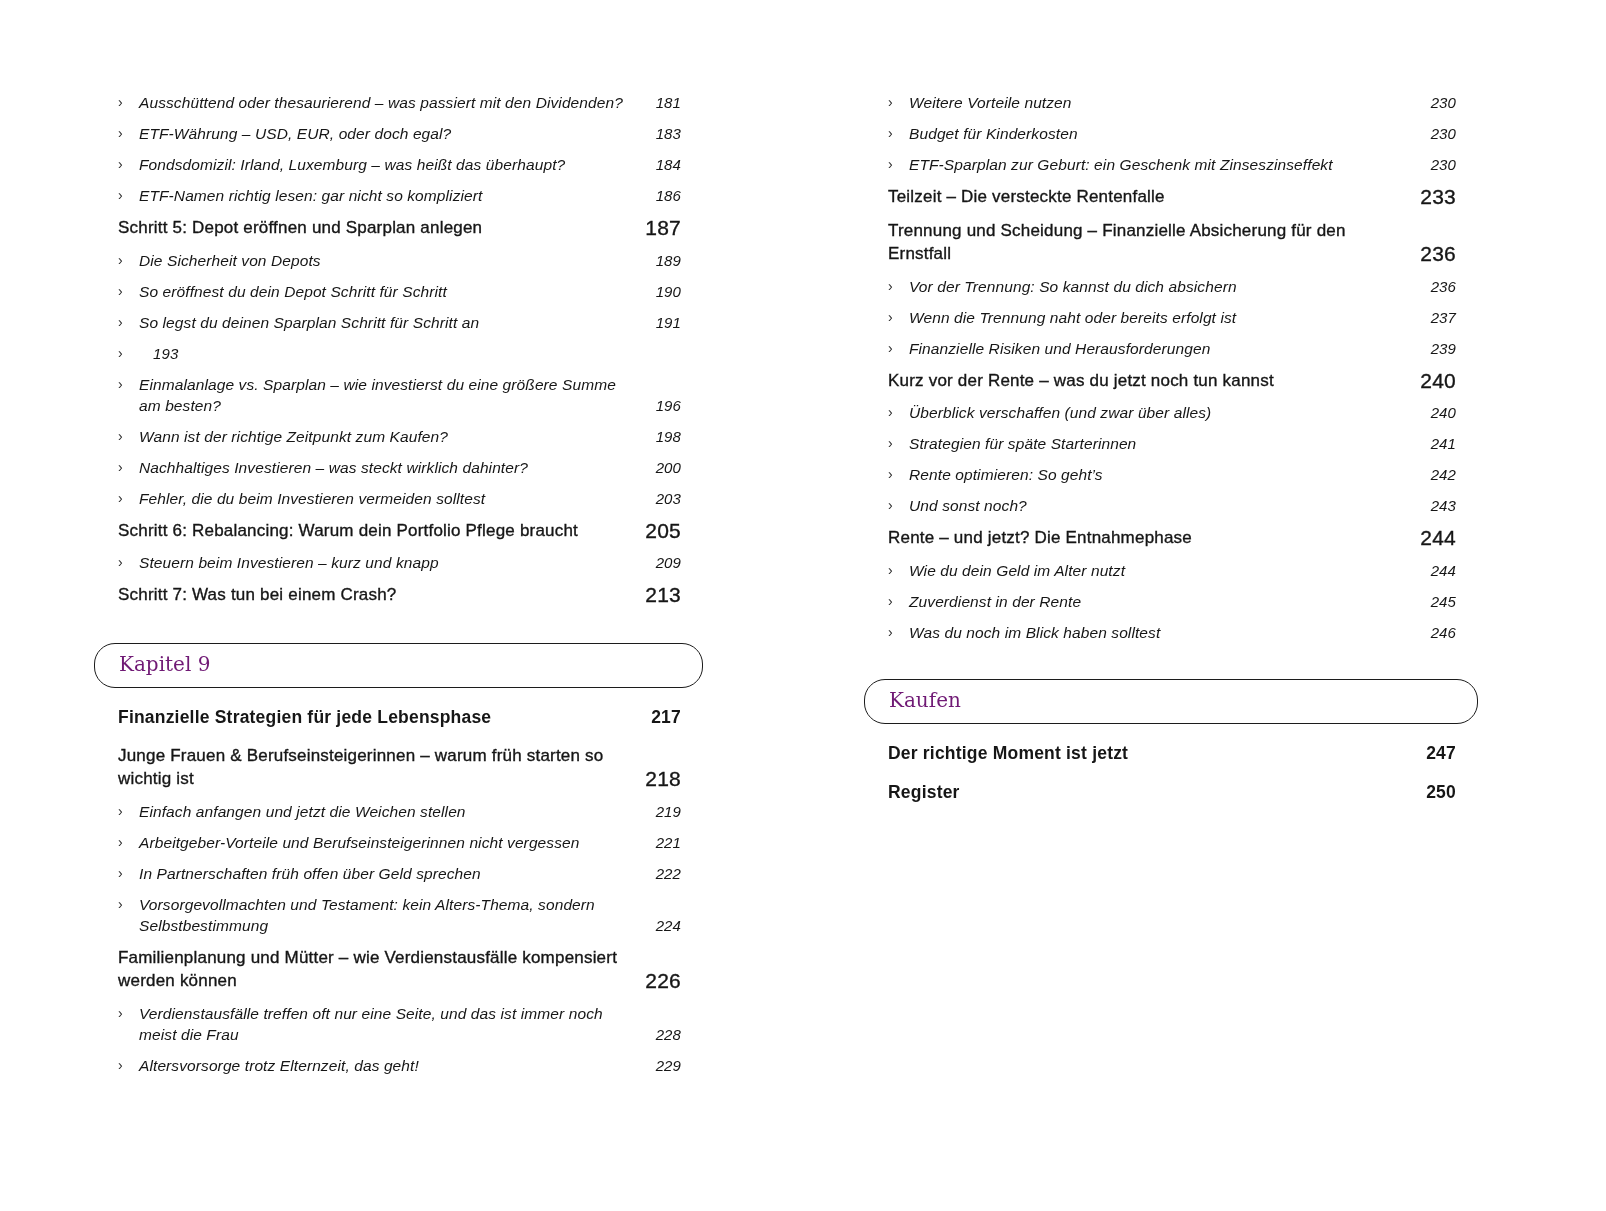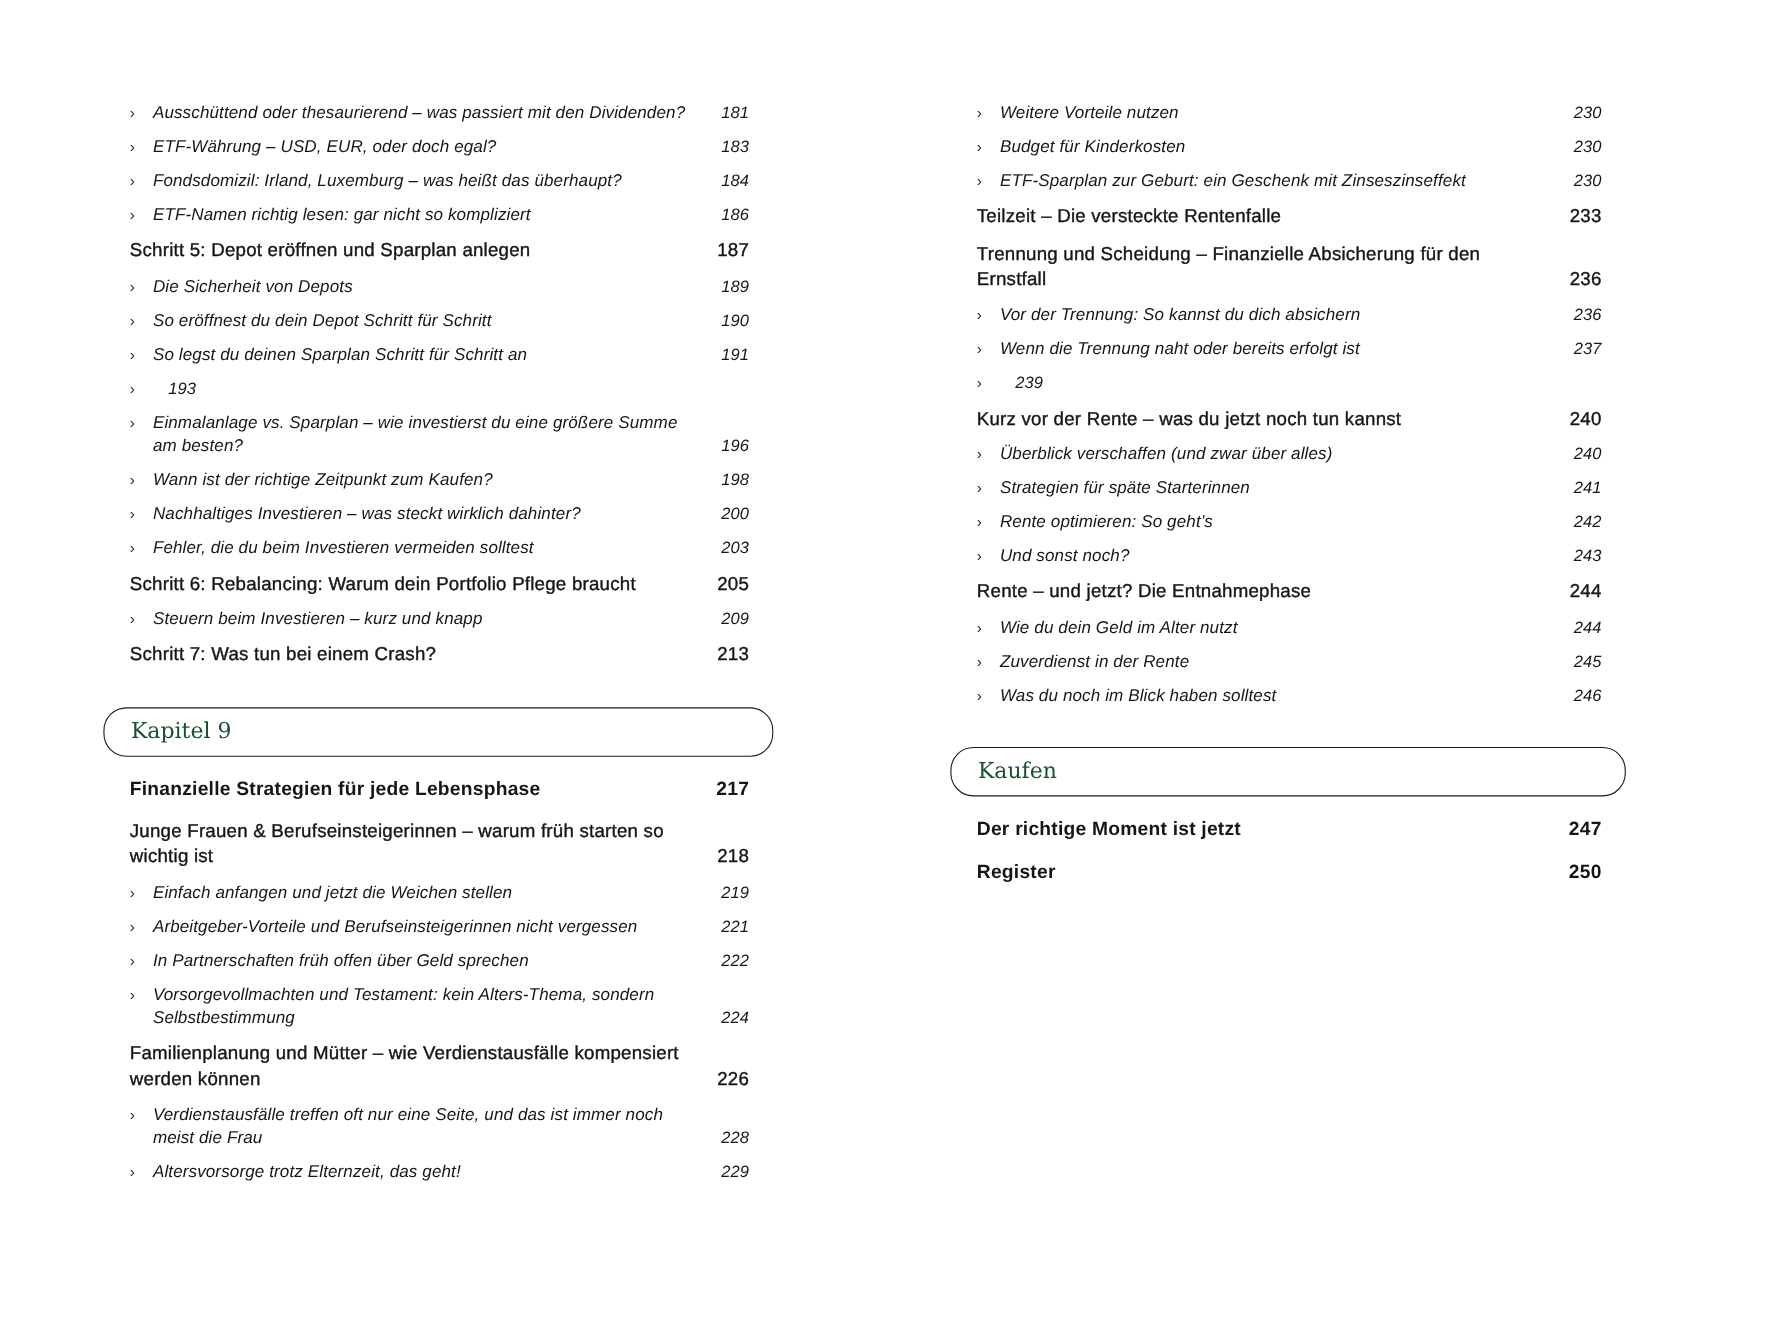--- a/index.html
+++ b/index.html
@@ -46,42 +46,42 @@
 
   
   .toc-h2 {
     font-size: 17px;
     line-height: 23.5px;
     font-weight: 500;
     -webkit-text-stroke: 0.35px currentColor;
     margin: 2px 0 10px 0;
     letter-spacing: 0.2px;
   }
-  .toc-h2 .pagenum { font-size: 17px; }
+  .toc-h2 .pagenum { font-size: 21px; }
 
   
   .toc-h1 {
     font-size: 17.5px;
     line-height: 24px;
     font-weight: 700;
     margin: 0 0 15px 0;
     letter-spacing: 0.2px;
   }
   .toc-h1 .pagenum { font-size: 17.5px; }
 
   
   .toc-box {
     margin: 36px -22px 17px -24px;
     border: 1.6px solid #1c1c1c;
     border-radius: 21px;
     padding: 8px 24px 11px 24px;
     font-family: "DejaVu Serif", "Liberation Serif", serif;
     font-size: 20px;
     font-weight: 400;
-    color: #14532d;
+    color: #701a75;
     background: #ffffff;
   }
 </style>
 </head>
 <body>
 
 <div class="spread">
   <div class="col col-left">
       <div class="toc-sub row">
         <span class="marker">›</span>
@@ -232,20 +232,21 @@
         <span class="title">Vor der Trennung: So kannst du dich absichern</span>
         <span class="pagenum">236</span>
       </div>
       <div class="toc-sub row">
         <span class="marker">›</span>
         <span class="title">Wenn die Trennung naht oder bereits erfolgt ist</span>
         <span class="pagenum">237</span>
       </div>
       <div class="toc-sub row">
         <span class="marker">›</span>
+        <span class="title">Finanzielle Risiken und Herausforderungen</span>
         <span class="pagenum">239</span>
       </div>
       <div class="toc-h2 row">
         <span class="title">Kurz vor der Rente – was du jetzt noch tun kannst</span>
         <span class="pagenum">240</span>
       </div>
       <div class="toc-sub row">
         <span class="marker">›</span>
         <span class="title">Überblick verschaffen (und zwar über alles)</span>
         <span class="pagenum">240</span>

